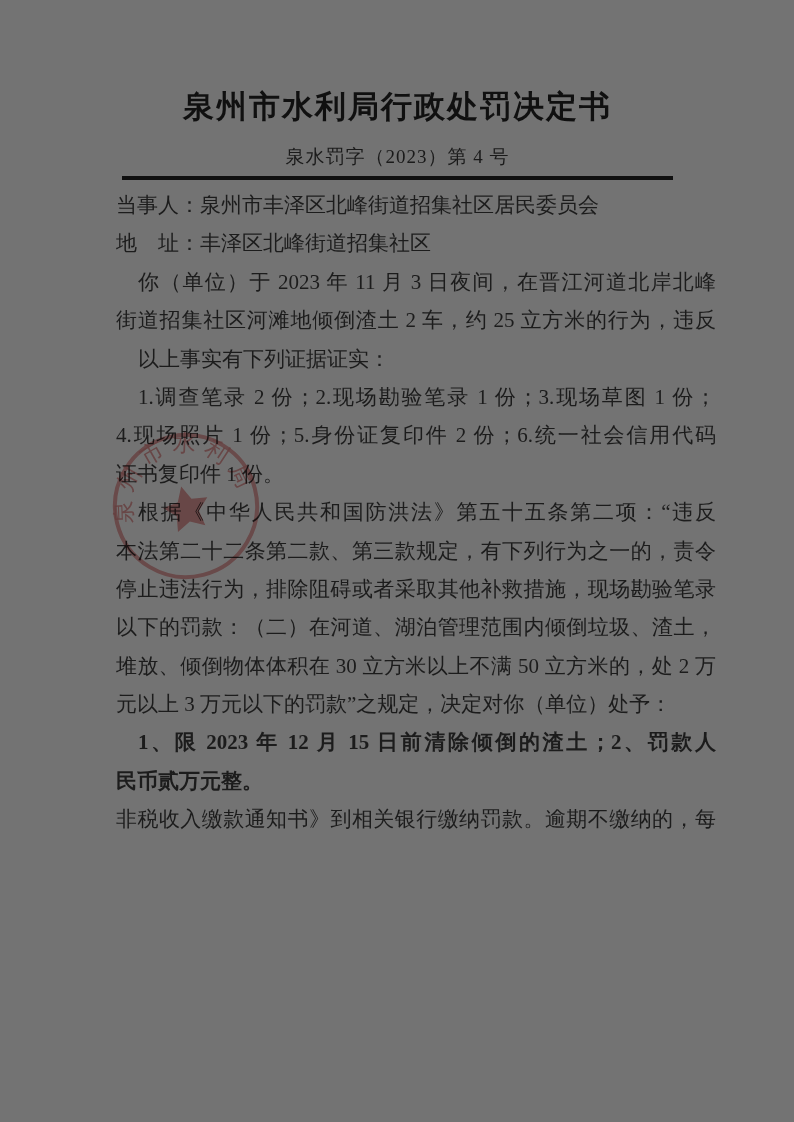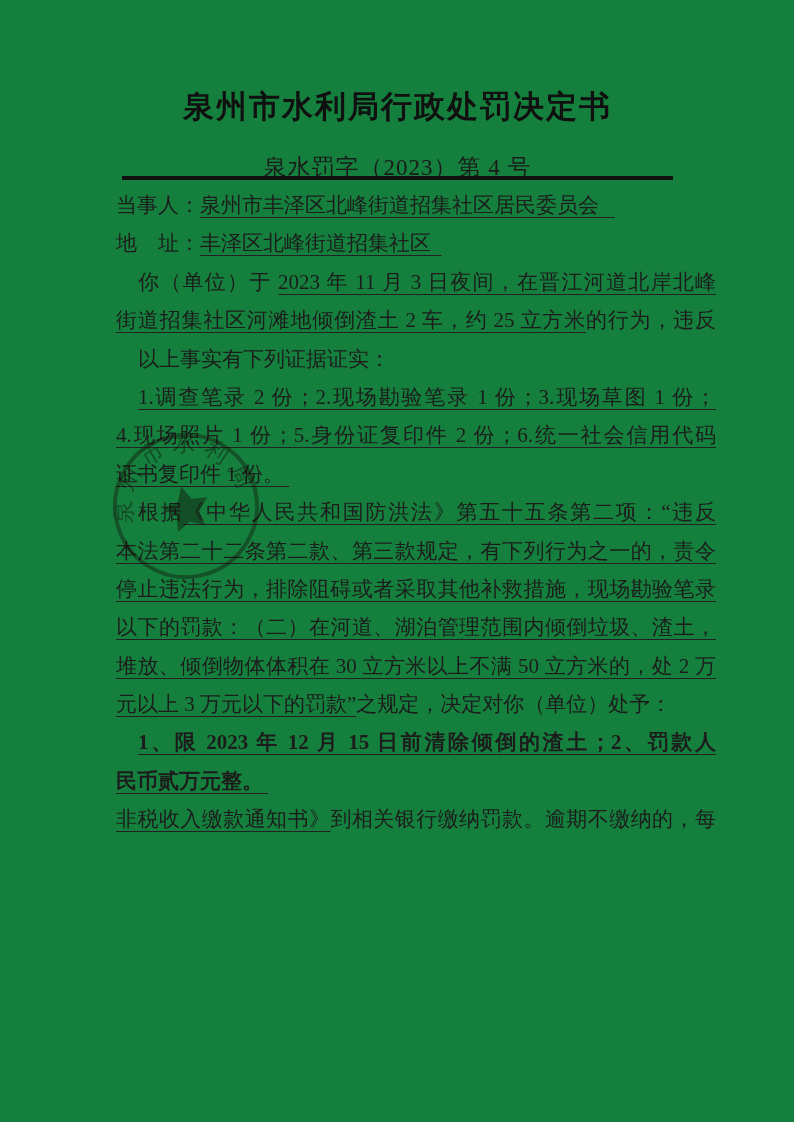--- a/index.html
+++ b/index.html
@@ -3,46 +3,45 @@
 <meta charset="utf-8">
 <style>
   html,body{margin:0;padding:0;}
   body{
     width:794px;height:1122px;position:relative;
     background:#ffffff;
     font-family:"Liberation Serif","DejaVu Serif",serif;
     color:#1c1c1c;
     overflow:hidden;
   }
-  .page{position:absolute;inset:0;background:#15803d;padding-left:19px;}
+  .page{position:absolute;inset:0;background:#737373;padding-left:19px;}
   .doc-header{position:absolute;left:122px;top:0;width:551px;text-align:center;}
   .doc-title{
     margin:0;position:absolute;left:0;top:86px;width:100%;
     font-size:31px;font-weight:900;letter-spacing:2px;color:#101010;
     white-space:nowrap;
   }
   .doc-number{
-    position:absolute;left:0;top:152px;width:100%;
-    font-size:23px;letter-spacing:1px;color:#1a1a1a;white-space:nowrap;
+    position:absolute;left:0;top:144px;width:100%;
+    font-size:19px;letter-spacing:1px;color:#1a1a1a;white-space:nowrap;
   }
   .header-rule{
     position:absolute;left:0;top:176px;width:100%;height:4px;background:#101010;
   }
   .doc-body{
     position:absolute;left:116px;top:186px;width:600px;
     font-size:21px;line-height:38.4px;
   }
   .line{
     height:38.4px;white-space:pre;overflow:hidden;
   }
   .line.j{white-space:normal;text-align:justify;text-align-last:justify;}
   .line.b{font-weight:700;}
   .line.ind{padding-left:22px;}
   .u{
-    text-decoration:underline;
     text-underline-offset:5px;
     text-decoration-thickness:1.4px;
     text-decoration-color:#222;
   }
   .seal{
     position:absolute;left:110px;top:430px;width:152px;height:152px;
     opacity:.62;mix-blend-mode:multiply;pointer-events:none;
     transform:rotate(-14deg);
   }
 </style>

